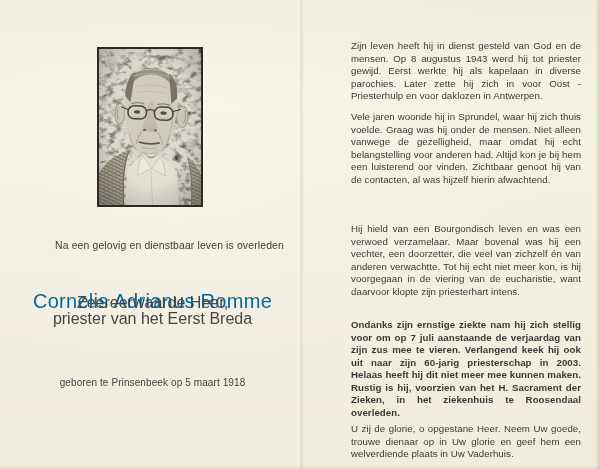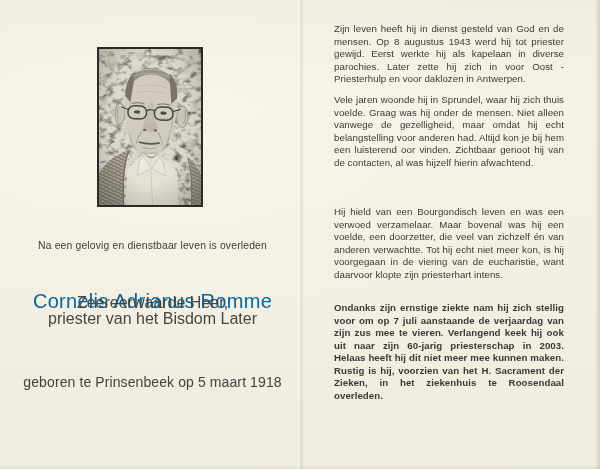--- a/index.html
+++ b/index.html
@@ -51,44 +51,44 @@
     position: absolute; left: 97px; top: 47px;
     width: 106px; height: 160px;
     border: 2px solid #2a2925;
     box-sizing: border-box;
     background: #25241f;
     box-shadow: 0 0 0 1px rgba(255,255,255,0.25);
   }
   .photo-frame svg { display: block; width: 102px; height: 156px; }
 
   .intro-line {
-    position: absolute; top: 240px; left: 0; width: 305px;
+    position: absolute; top: 240px; left: 17px; width: 305px;
     text-align: center;
     font-size: 10.4px; letter-spacing: 0.15px; color: #3d3d3d;
   }
   .deceased-name {
     position: absolute; top: 290px; left: 0; width: 305px;
     text-align: center;
     font-size: 20px; letter-spacing: 0.3px; color: #0369a1;
   }
   .clergy-titles {
     position: absolute; top: 295px; left: 0; width: 305px;
     text-align: center;
     font-size: 16px; line-height: 16.3px; color: #454545;
   }
   .dates {
     position: absolute; top: 375px; left: 0; width: 305px;
     text-align: center;
-    font-size: 14px; line-height: 15.8px; letter-spacing: 0.1px; color: #424242;
+    font-size: 10px; line-height: 15.8px; letter-spacing: 0.1px; color: #424242;
   }
 
   
   .right-page { position: absolute; left: 334px; top: 0; width: 230px; height: 469px; }
   .right-page p {
-    position: absolute; left: 0; margin: 0; width: 230px;
+    position: absolute; left: 0; margin: 17px; width: 230px;
     font-size: 9.7px; line-height: 12.55px;
     letter-spacing: 0.05px;
     text-align: justify;
     color: #3a3a3a;
   }
   .para-1 { top: 23px; }
   .para-2 { top: 94px; }
   .para-3 { top: 206px; }
   .para-4 { top: 302px; font-weight: bold; }
   .para-5 { top: 406px; }
@@ -211,31 +211,32 @@
         <rect x="0" y="0" width="102" height="156" filter="url(#grain)" opacity="0.6"></rect>
       </svg>
     </div>
 
     <div class="intro-line">Na een gelovig en dienstbaar leven is overleden</div>
 
     <div class="deceased-name">Cornelis Adrianus Romme</div>
 
     <div class="clergy-titles">
       <div>Zeereerwaarde Heer,</div>
-      <div>priester van het Bisdom Later</div>
+      <div>priester van het Eerst Breda</div>
     </div>
 
     <div class="dates">
       <div>geboren te Prinsenbeek op 5 maart 1918</div>
     </div>
   </div>
 
   <div class="right-page">
     <p class="para-1">Zijn leven heeft hij in dienst gesteld van God en de mensen. Op 8 augustus 1943 werd hij tot priester gewijd. Eerst werkte hij als kapelaan in diverse parochies. Later zette hij zich in voor Oost - Priesterhulp en voor daklozen in Antwerpen.</p>
     <p class="para-2">Vele jaren woonde hij in Sprundel, waar hij zich thuis voelde. Graag was hij onder de mensen. Niet alleen vanwege de gezelligheid, maar omdat hij echt belangstelling voor anderen had. Altijd kon je bij hem een luisterend oor vinden. Zichtbaar genoot hij van de contacten, al was hijzelf hierin afwachtend.</p>
-    <p class="para-3">Hij hield van een Bourgondisch leven en was een verwoed verzamelaar. Maar bovenal was hij een voelde, een doorzetter, die veel van zichzelf én van anderen verwachtte. Tot hij echt niet meer kon, is hij voorgegaan in de viering van de eucharistie, want daarvoor klopte zijn priesterhart intens.</p>
+    <p class="para-3">Hij hield van een Bourgondisch leven en was een verwoed verzamelaar. Maar bovenal was hij een vechter, een doorzetter, die veel van zichzelf én van anderen verwachtte. Tot hij echt niet meer kon, is hij voorgegaan in de viering van de eucharistie, want daarvoor klopte zijn priesterhart intens.</p>
     <p class="para-4">Ondanks zijn ernstige ziekte nam hij zich stellig voor om op 7 juli aanstaande de verjaardag van zijn zus mee te vieren. Verlangend keek hij ook uit naar zijn 60-jarig priesterschap in 2003. Helaas heeft hij dit niet meer mee kunnen maken. Rustig is hij, voorzien van het H. Sacrament der Zieken, in het ziekenhuis te Roosendaal overleden.</p>
+    <p class="para-5">U zij de glorie, o opgestane Heer. Neem Uw goede, trouwe dienaar op in Uw glorie en geef hem een welverdiende plaats in Uw Vaderhuis.</p>
   </div>
 
   <div class="fold"></div>
   <div class="edge-right"></div>
   <div class="edge-bottom"></div>
 </div>
 
 </body></html>

